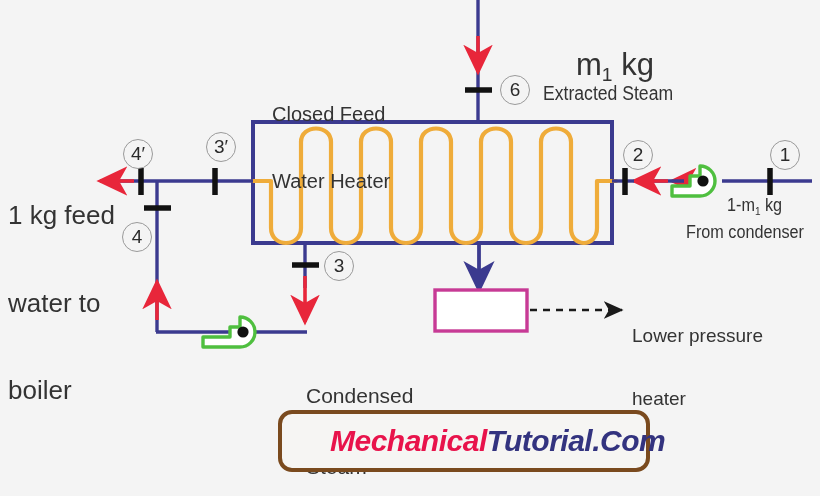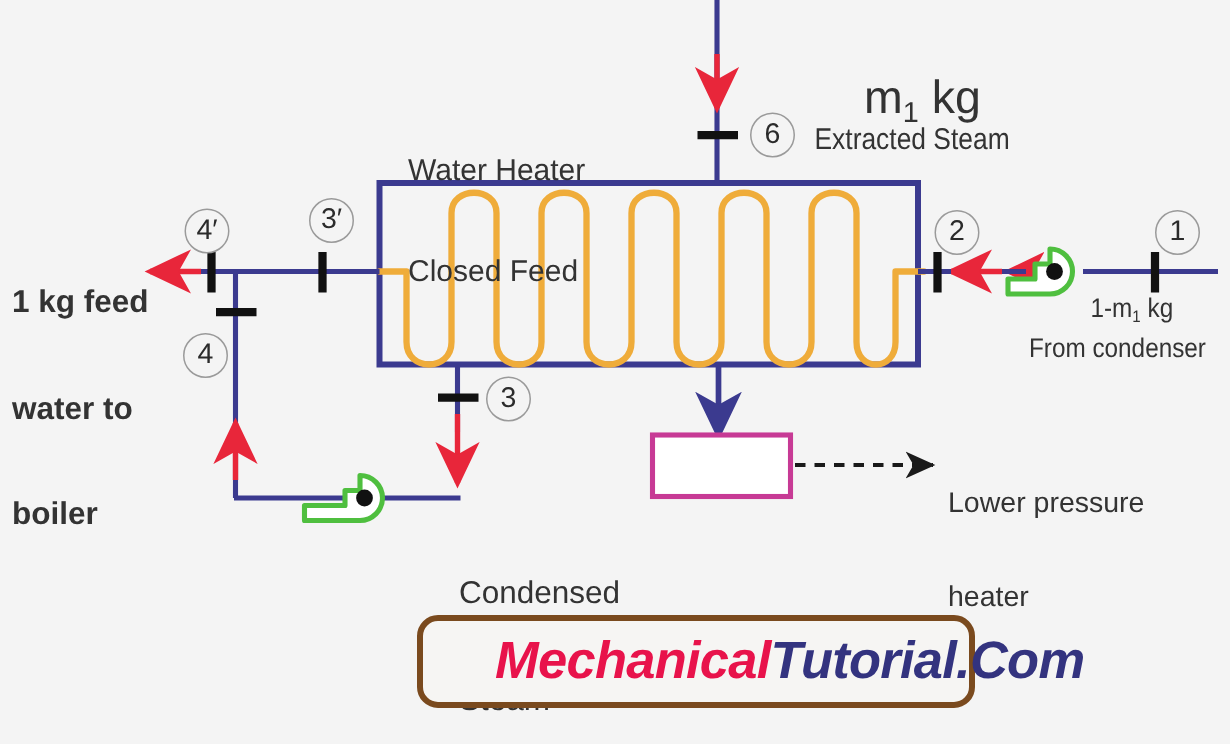--- a/index.html
+++ b/index.html
@@ -42,22 +42,21 @@
   }
   .t-extracted {
     left: 543px; top: 82px;
     font-size: 20px;
     font-family: "Liberation Sans Narrow", "Liberation Sans", sans-serif;
     transform: scaleX(0.88);
     transform-origin: left top;
   }
   .t-feed {
     left: 8px; top: 143px;
-    font-size: 21px;
-    font-weight: bold;
+    font-size: 26px;
   }
   .t-cond-steam {
     left: 306px; top: 337px;
     font-size: 21px;
   }
   .t-tocond {
     left: 632px; top: 282px;
     font-size: 19px;
   }
   .t-1m1 {
@@ -104,21 +103,21 @@
     display: flex;
     align-items: center;
     padding-left: 12px;
   }
   #logo-star {
     width: 34px; height: 40px;
     flex: none;
     margin-right: 2px;
   }
   #logo-text {
-    font-size: 35px;
+    font-size: 30px;
     font-style: italic;
     font-weight: bold;
     letter-spacing: -0.5px;
     white-space: pre;
   }
   .logo-a { color: #e8134b; }
   .logo-b { color: #33337f; }
 </style>
 </head>
 <body>
@@ -202,22 +201,22 @@
       <line x1="144" y1="208" x2="171" y2="208"></line>
     </g>
 
     <g transform="translate(292,422)">
       <path d="M17,0 C19,11 23,15 34,19 C23,23 19,27 17,38 C15,27 11,23 0,19 C11,15 15,11 17,0 Z" fill="url(#star-g)"></path>
       <path d="M17,6 C18,13 21,17 27,19 C21,21 18,25 17,32 C16,25 13,21 7,19 C13,17 16,13 17,6 Z" fill="#e0408f" opacity="0.85"></path>
     </g>
   </svg>
 
   <div class="txt t-closed">
+    <div>Closed Feed</div>
     <div>Water Heater</div>
-    <div>Closed Feed</div>
   </div>
 
   <div class="txt t-m1"><span>m</span><span class="sub">1</span><span> kg</span></div>
 
   <div class="txt t-extracted">Extracted Steam</div>
 
   <div class="txt t-feed">
     <div>1 kg feed</div>
     <div>water to</div>
     <div>boiler</div>

